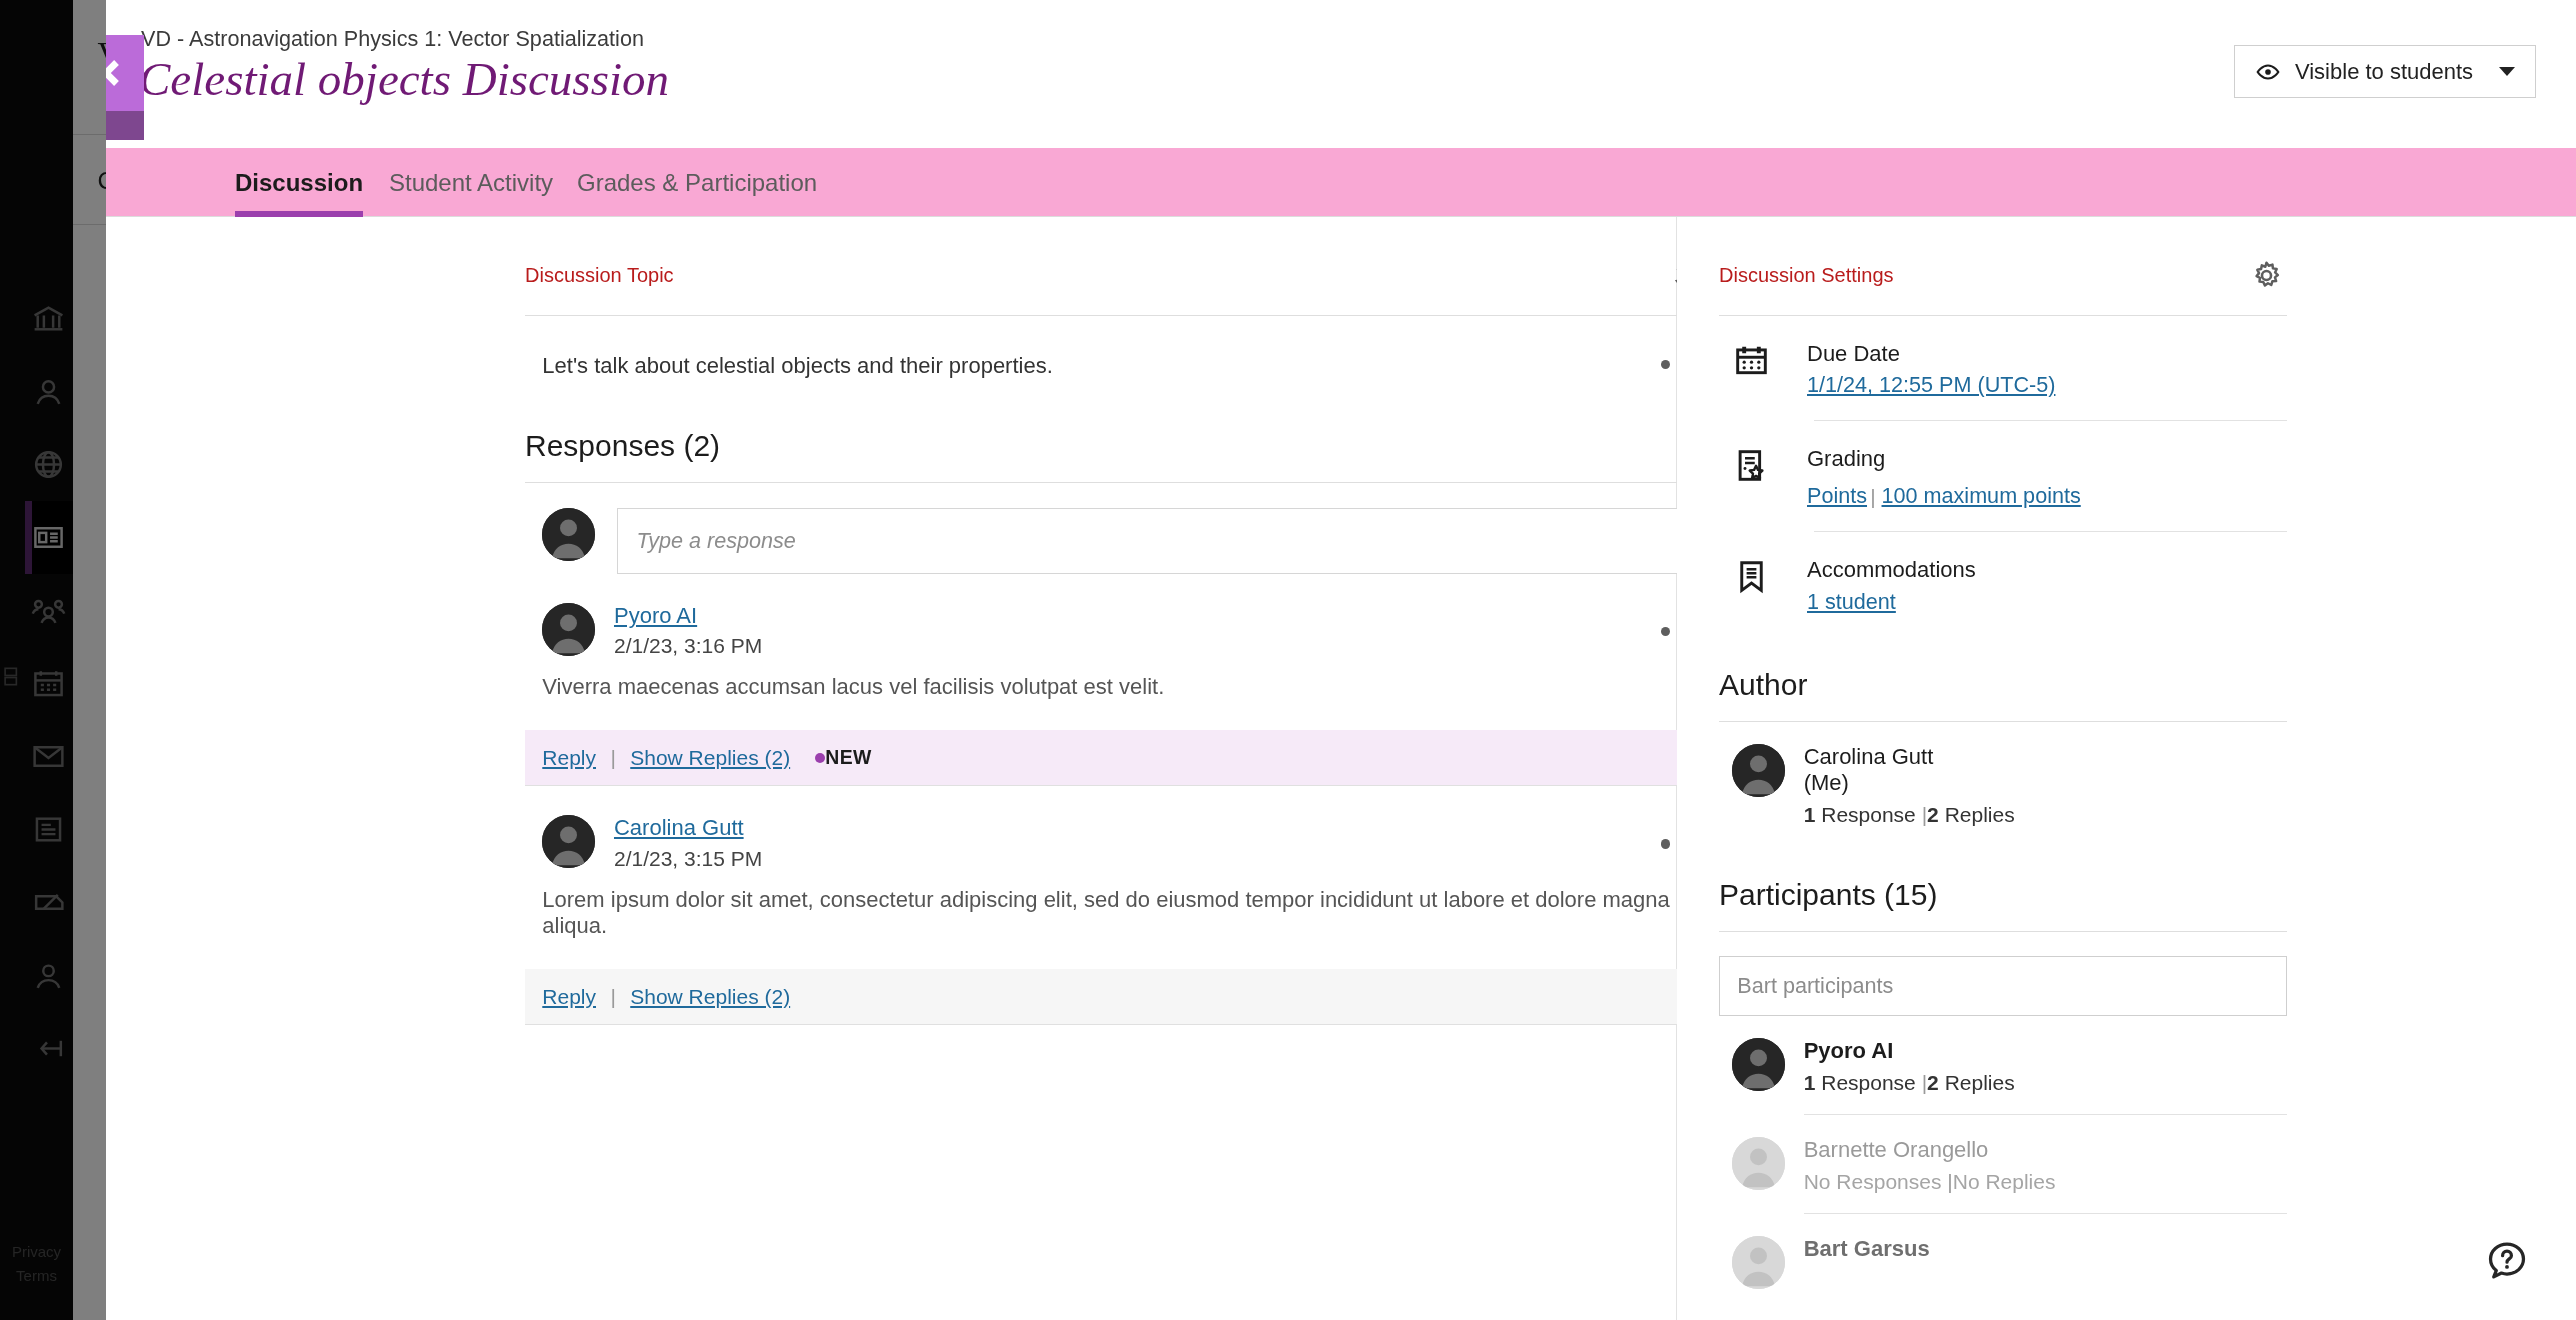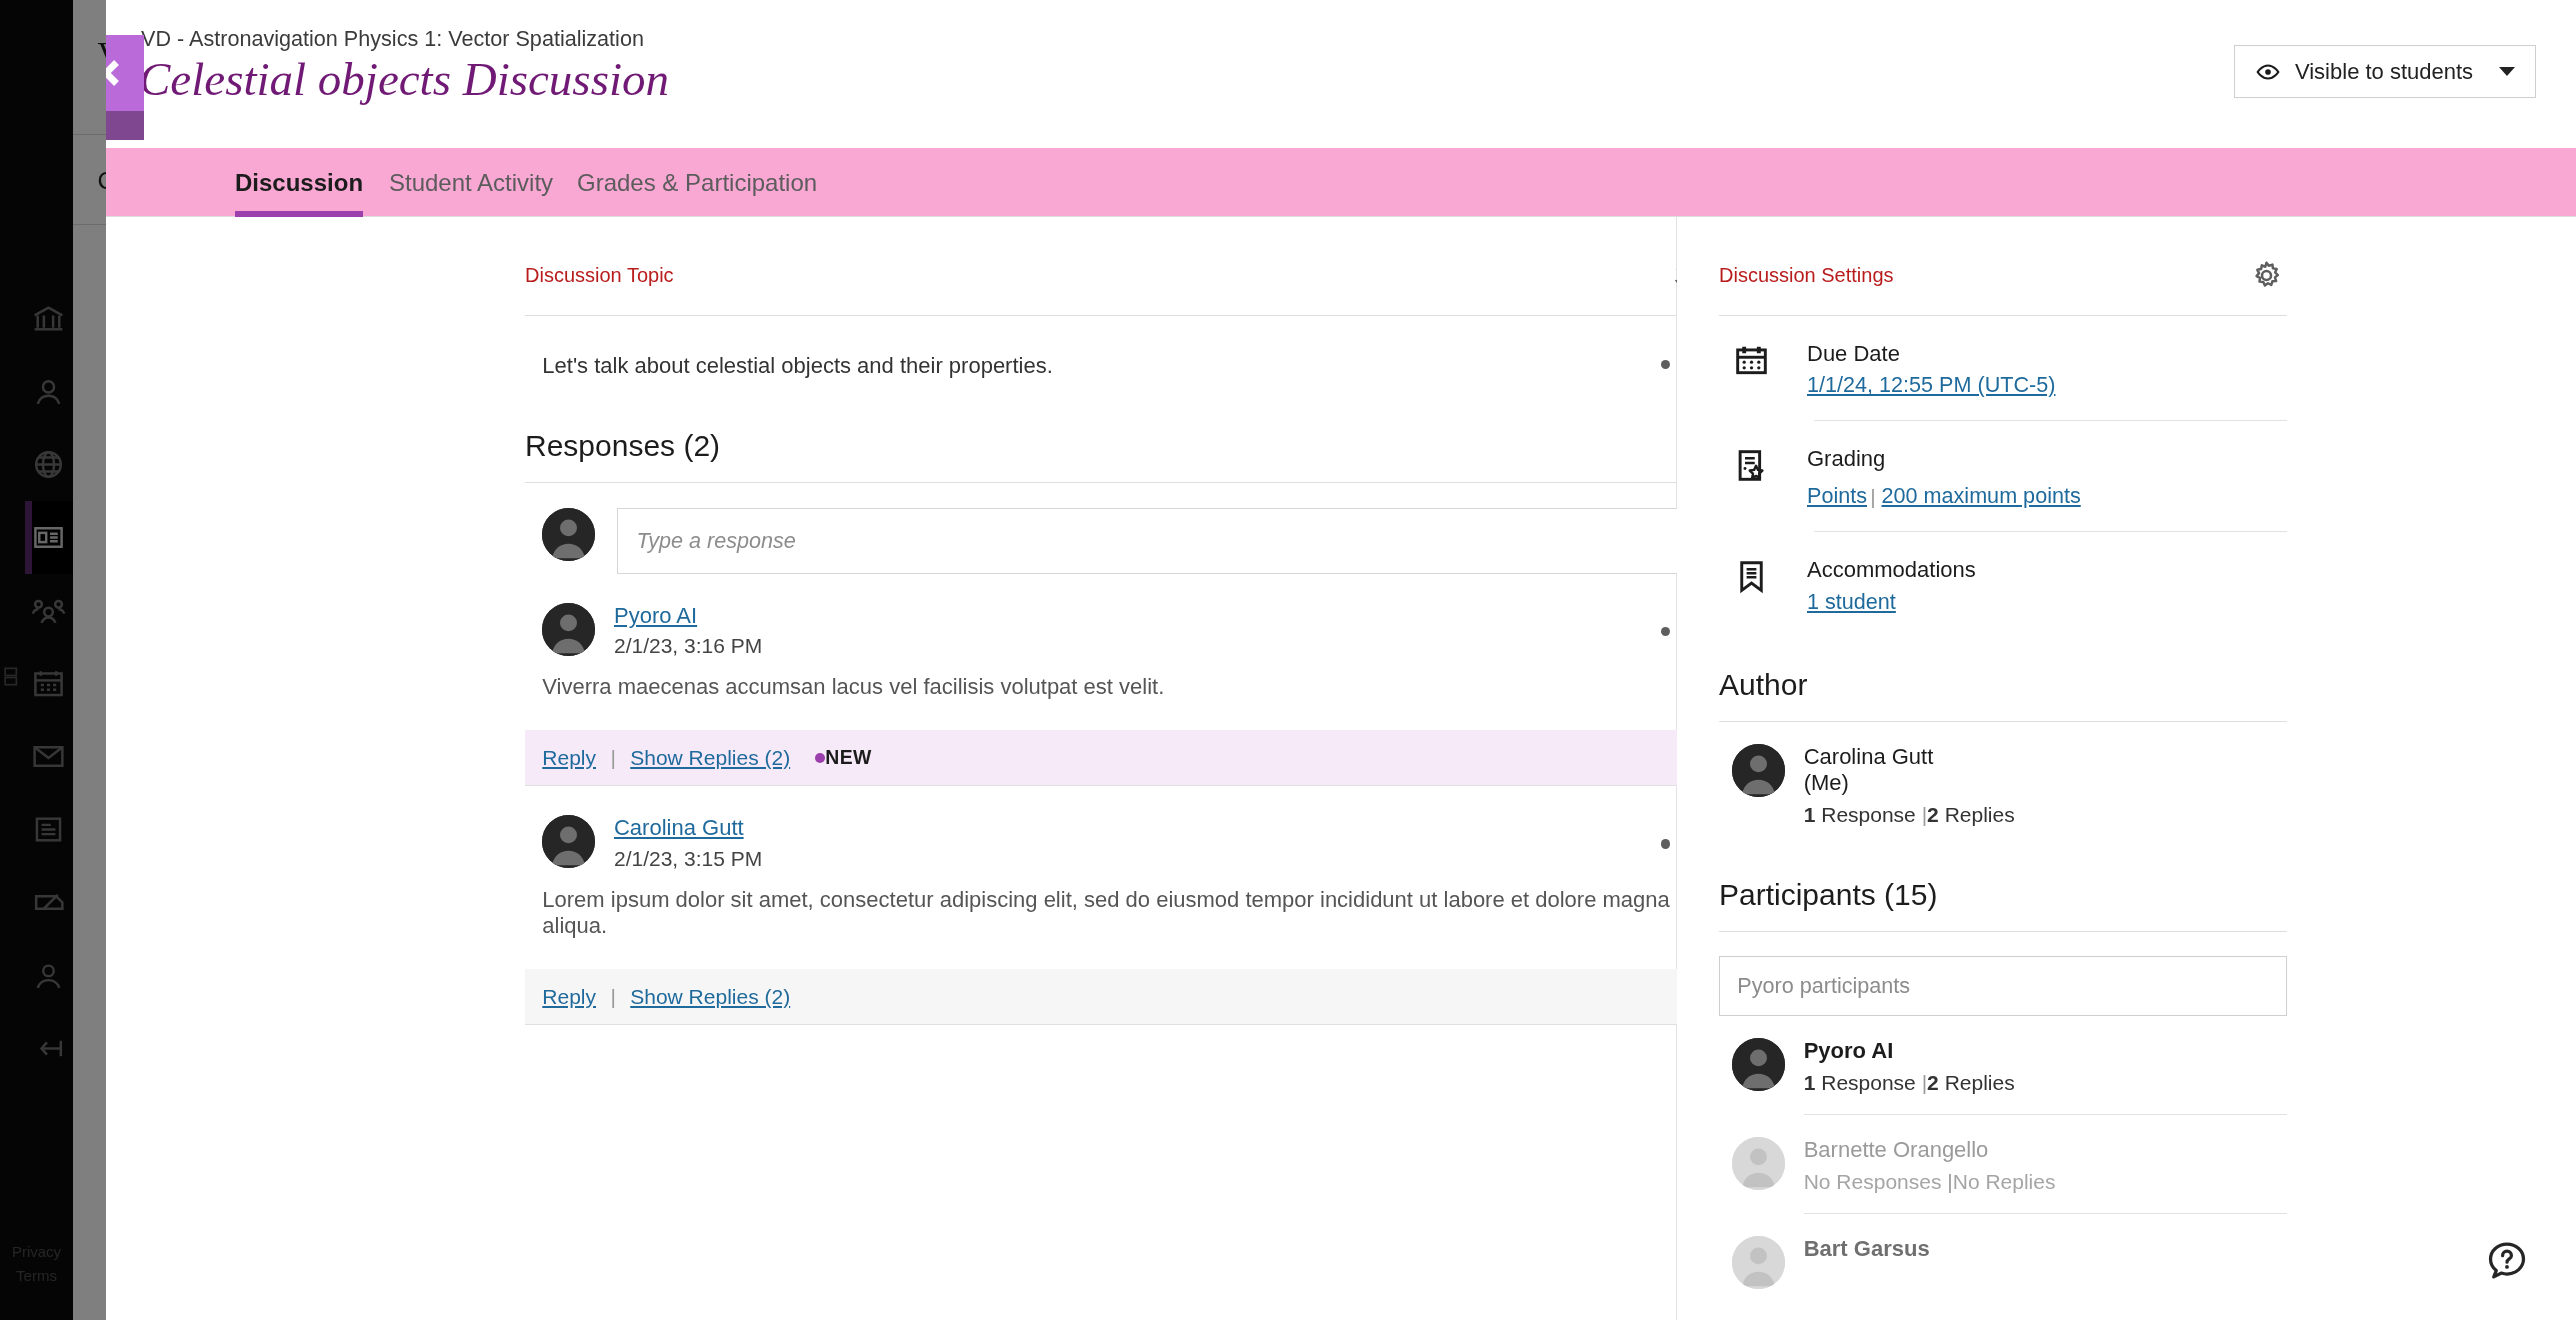--- a/index.html
+++ b/index.html
@@ -460,21 +460,21 @@
             <rect x="5" y="3.5" width="12" height="17" fill="none" stroke="#1c1c1c" stroke-width="1.8"></rect>
             <path d="M8 7.5h6M8 10.5h6" stroke="#1c1c1c" stroke-width="1.6"></path>
             <circle cx="8" cy="13.8" r=".9" fill="#1c1c1c"></circle>
             <path d="M14.8 12.2l1.2 2.5 2.7.4-2 1.9.5 2.7-2.4-1.3-2.4 1.3.5-2.7-2-1.9 2.7-.4z" fill="none" stroke="#1c1c1c" stroke-width="1.5" stroke-linejoin="round"></path>
           </svg>
           <div>
             <div class="set-label">Grading</div>
             <div style="margin-top:5.8px;">
               <span class="set-link">Points</span>
               <span class="act-sep"> | </span>
-              <span class="set-link">200 maximum points</span>
+              <span class="set-link">100 maximum points</span>
             </div>
           </div>
         </div>
         <div class="set-divider"></div>
 
         <div class="set-row">
           <svg viewBox="0 0 24 24">
             <path d="M6 3.5h12v17l-6-4.5-6 4.5z" fill="none" stroke="#1c1c1c" stroke-width="1.8"></path>
             <path d="M9 7.5h6M9 10h6M9 12.5h6" stroke="#1c1c1c" stroke-width="1.6"></path>
           </svg>
@@ -501,21 +501,21 @@
               <b>1</b>
               <span>Response</span>
               <span class="act-sep">|</span><b>2</b>
               <span>Replies</span>
             </div>
           </div>
         </div>
 
         <div class="sub-title">Participants (15)</div>
         <div class="hr"></div>
-        <div class="find-input">Pyoro participants</div>
+        <div class="find-input">Bart participants</div>
 
         <div class="person">
           <div class="avatar">
             <svg viewBox="0 0 40 40">
               <rect width="40" height="40" fill="#262626"></rect>
               <circle cx="20" cy="15" r="6.4" fill="#6e6e6e"></circle>
               <path d="M7.5 38c1.6-7.5 6.6-11 12.5-11s10.9 3.5 12.5 11z" fill="#6e6e6e"></path>
             </svg>
           </div>
           <div>

